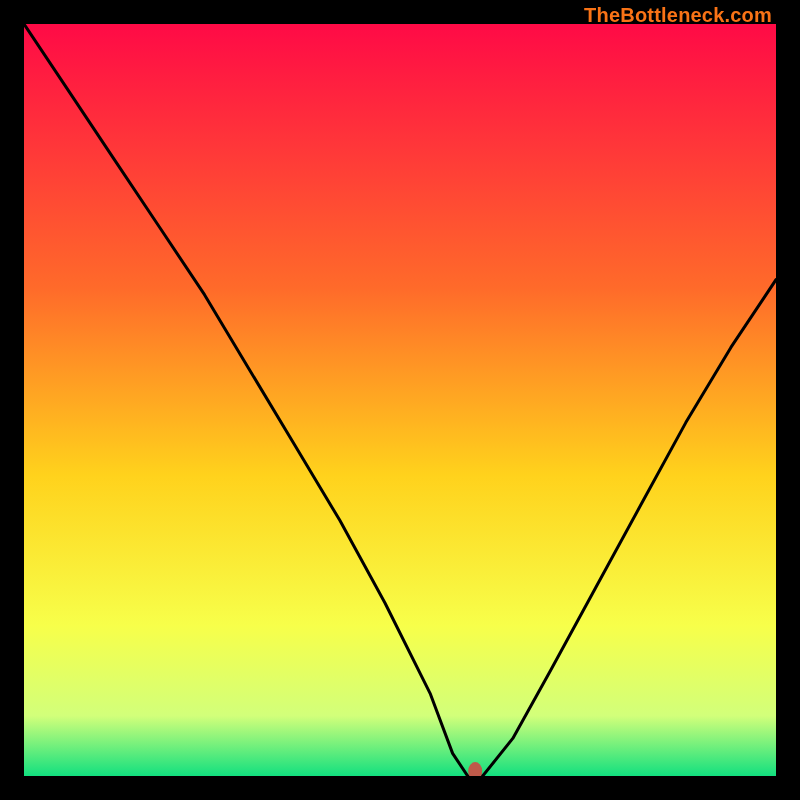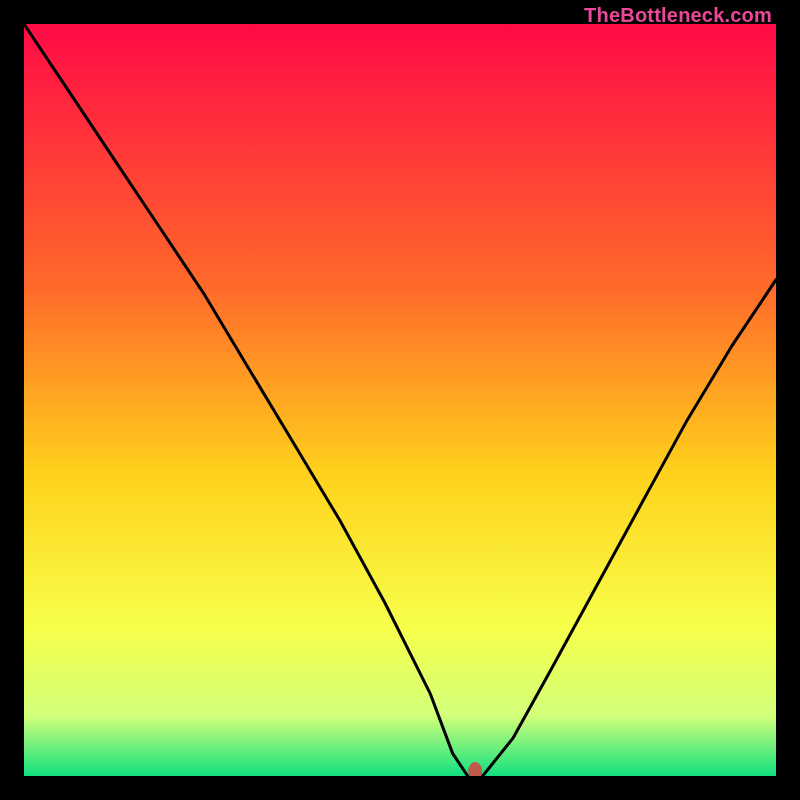--- a/index.html
+++ b/index.html
@@ -18,21 +18,21 @@
     height: 752px;
     background: #000;
   }
   .watermark {
     position: absolute;
     top: 4px;
     right: 28px;
     font-family: Arial, Helvetica, sans-serif;
     font-size: 20px;
     font-weight: 600;
-    color: #ec4899;
+    color: #f97316;
     letter-spacing: 0.2px;
   }
   svg {
     display: block;
   }
 </style>
 </head>
 <body>
 
 <div class="frame">

